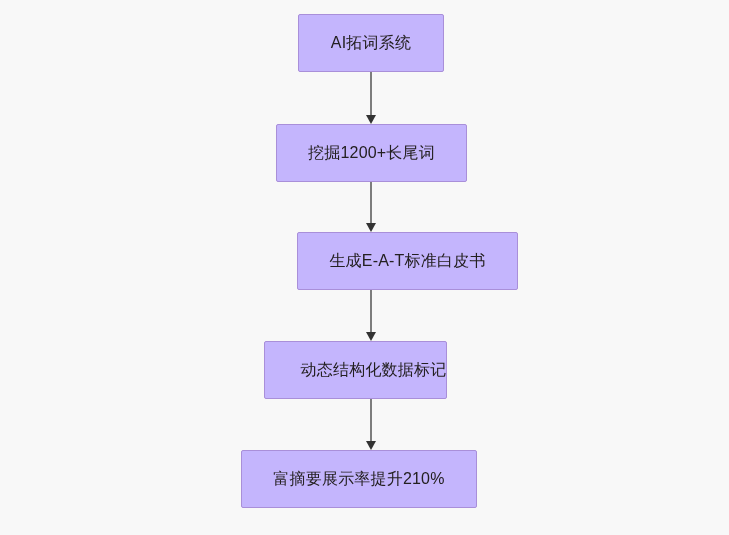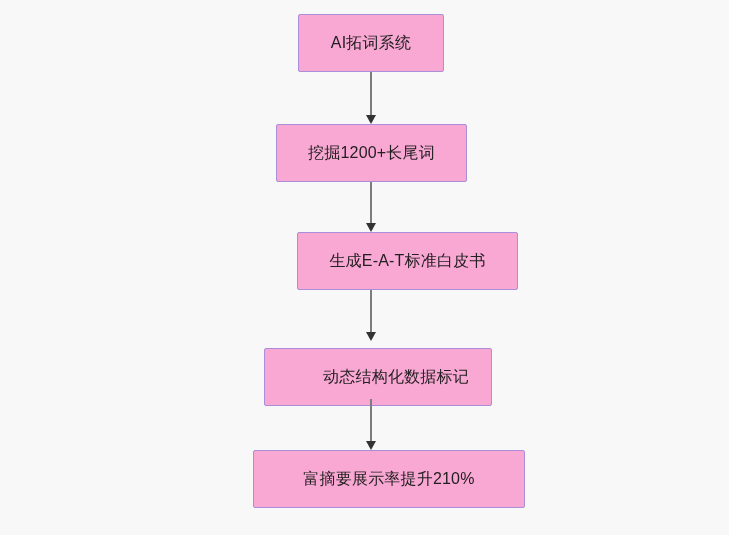--- a/index.html
+++ b/index.html
@@ -16,21 +16,21 @@
 
   #flowchart-canvas {
     position: relative;
     width: 729px;
     height: 535px;
   }
 
   .node {
     position: absolute;
     box-sizing: border-box;
-    background: #f9a8d4;
+    background: #c4b5fd;
     border: 1.6px solid #a98fd9;
     border-radius: 2px;
     display: flex;
     align-items: center;
     justify-content: center;
     height: 58px;
   }
 
   .node-label {
     color: #242021;
@@ -89,26 +89,26 @@
 
   <div class="node" style="left:260px; top:232px; width:221px;margin-left:37px;">
     <span class="node-label">生成E-A-T标准白皮书</span>
   </div>
 
   <div class="connector" style="left:365px; top:290px; height:51px;">
     <div class="connector-line"></div>
     <div class="connector-arrow"></div>
   </div>
 
-  <div class="node" style="left:264px; top:348px; width:228px;padding-left:36px;">
+  <div class="node" style="left:264px; top:341px; width:183px;padding-left:36px;">
     <span class="node-label">动态结构化数据标记</span>
   </div>
 
   <div class="connector" style="left:365px; top:399px; height:51px;">
     <div class="connector-line"></div>
     <div class="connector-arrow"></div>
   </div>
 
-  <div class="node" style="left:253px; top:450px; width:272px;">
+  <div class="node" style="left:241px; top:450px; width:236px;">
     <span class="node-label">富摘要展示率提升210%</span>
   </div>
 
 </div>
 
 </body></html>

